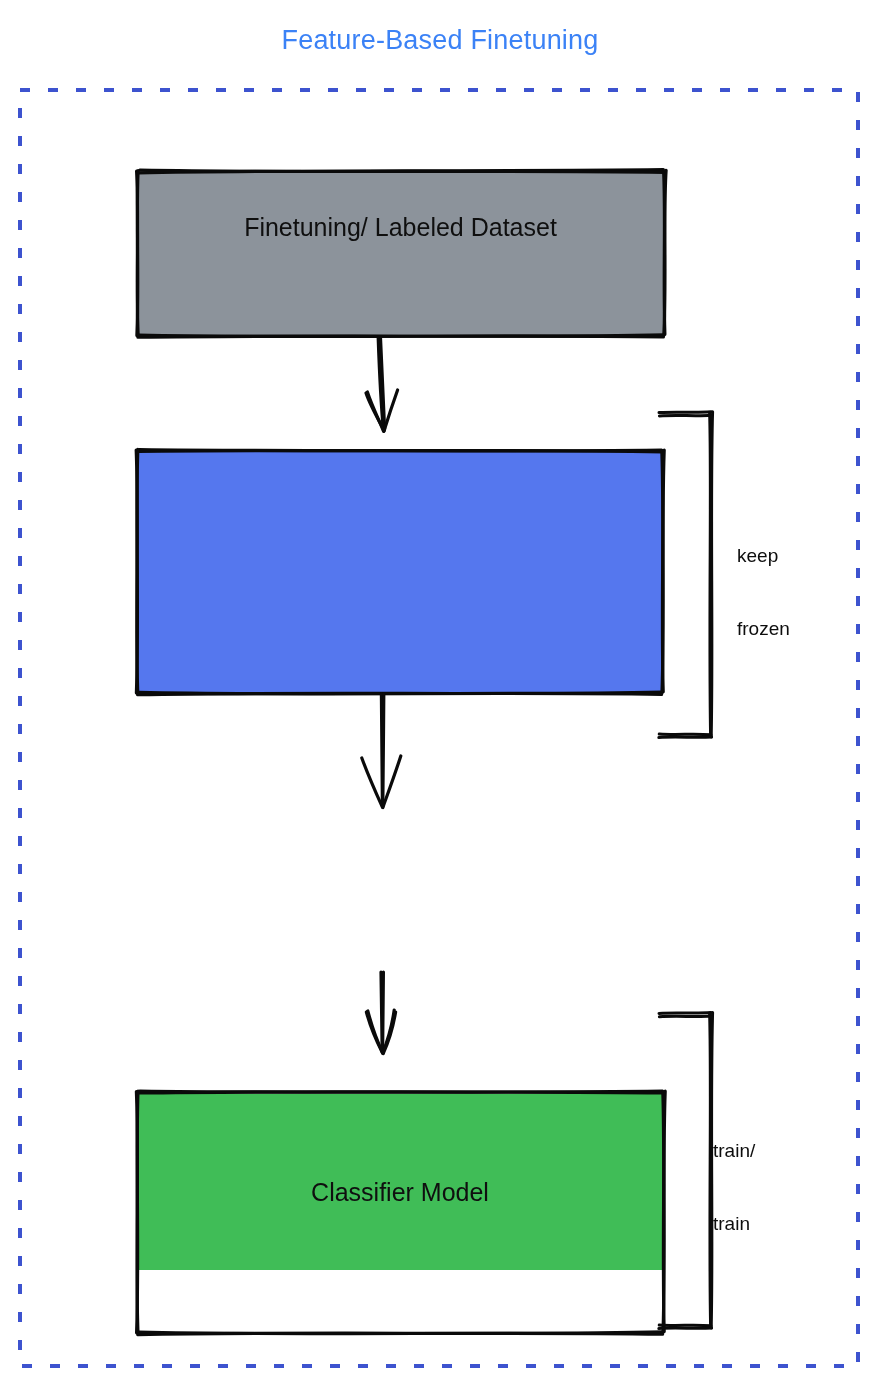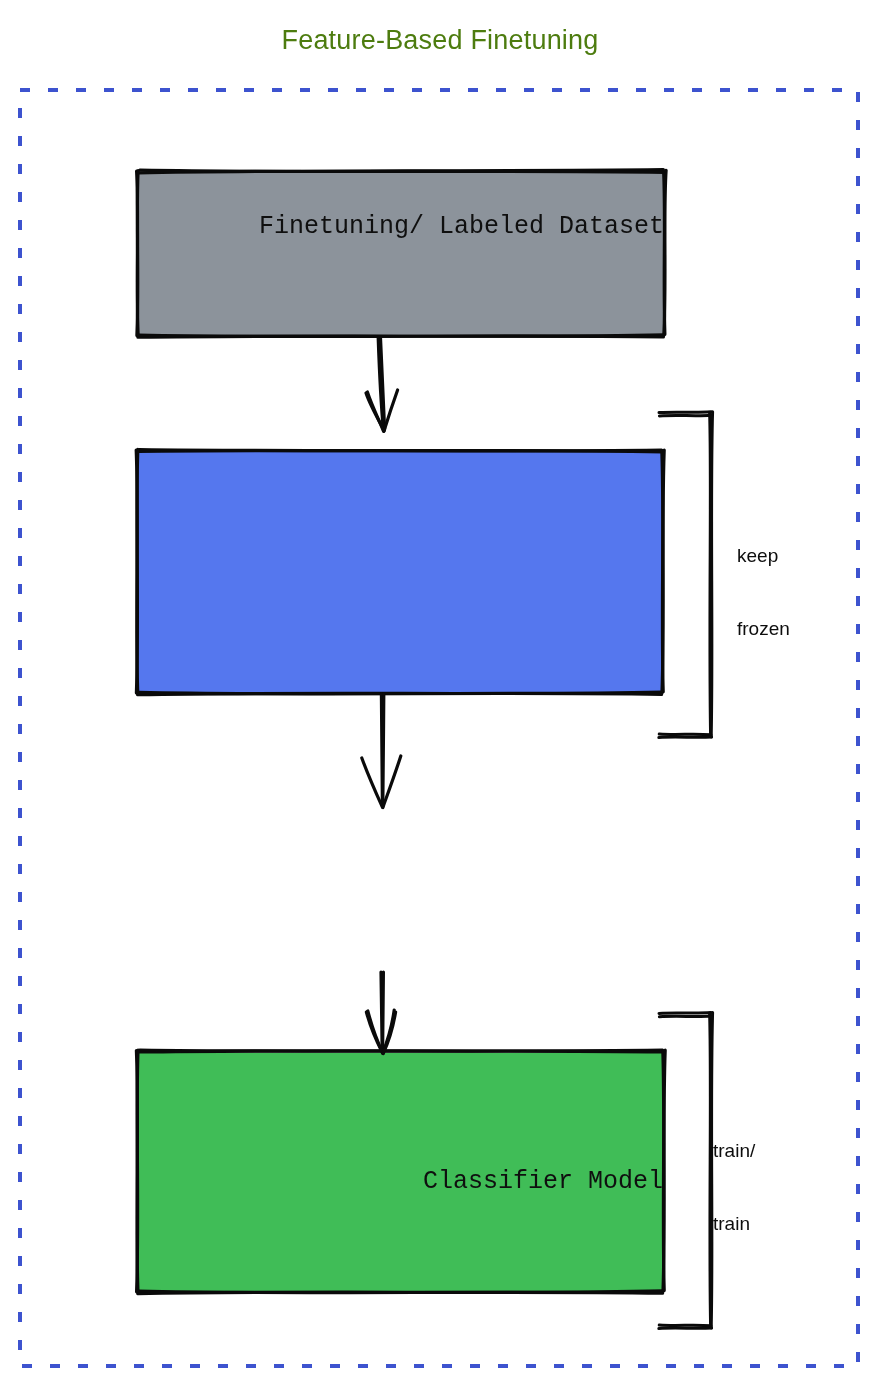--- a/index.html
+++ b/index.html
@@ -17,41 +17,41 @@
     background: #ffffff;
     overflow: hidden;
   }
   #title {
     position: absolute;
     left: 0;
     top: 25px;
     width: 880px;
     text-align: center;
     font-size: 27px;
-    color: #4d7c0f;
+    color: #3b82f6;
     font-family: "Liberation Sans", sans-serif;
     letter-spacing: 0.2px;
   }
   #dashed-frame {
     position: absolute;
     left: 18px;
     top: 88px;
     width: 842px;
     height: 1280px;
     box-sizing: border-box;
   }
   .node {
     position: absolute;
     box-sizing: border-box;
     display: flex;
     align-items: center;
-    justify-content: flex-end;
+    justify-content: center;
     color: #0f0f0f;
     font-size: 25px;
-    font-family: Liberation Mono, monospace;
+    font-family: Liberation Sans, sans-serif;
   }
   .node-label {
     position: relative;
     z-index: 3;
     text-align: center;
     line-height: 1.15;
     white-space: pre;
   }
   .node .fill {
     position: absolute;
@@ -62,21 +62,21 @@
     position: absolute;
     left: -14px; top: -14px;
     z-index: 2;
     overflow: visible;
     pointer-events: none;
   }
   
   #node-dataset   { left: 137px; top: 172px; width: 527px; height: 163px; }
   #node-pretrained{ left: 137px; top: 452px; width: 525px; height: 240px; }
   #node-embeddings{ left: 137px; top: 812px; width: 527px; height: 158px; }
-  #node-classifier{ left: 137px; top: 1053px; width: 526px; height: 238px; }
+  #node-classifier{ left: 137px; top: 1094px; width: 526px; height: 176px; }
 
   #node-dataset .node-label    { transform: translateY(-26px); }
   #node-pretrained .node-label { transform: translateY(2px); }
   #node-embeddings .node-label { transform: translateY(-2px); }
   #node-classifier .node-label { transform: translateY(10px); }
 
   .arrow-layer, .bracket-layer {
     position: absolute;
     left: 0; top: 0;
     width: 880px; height: 1393px;

